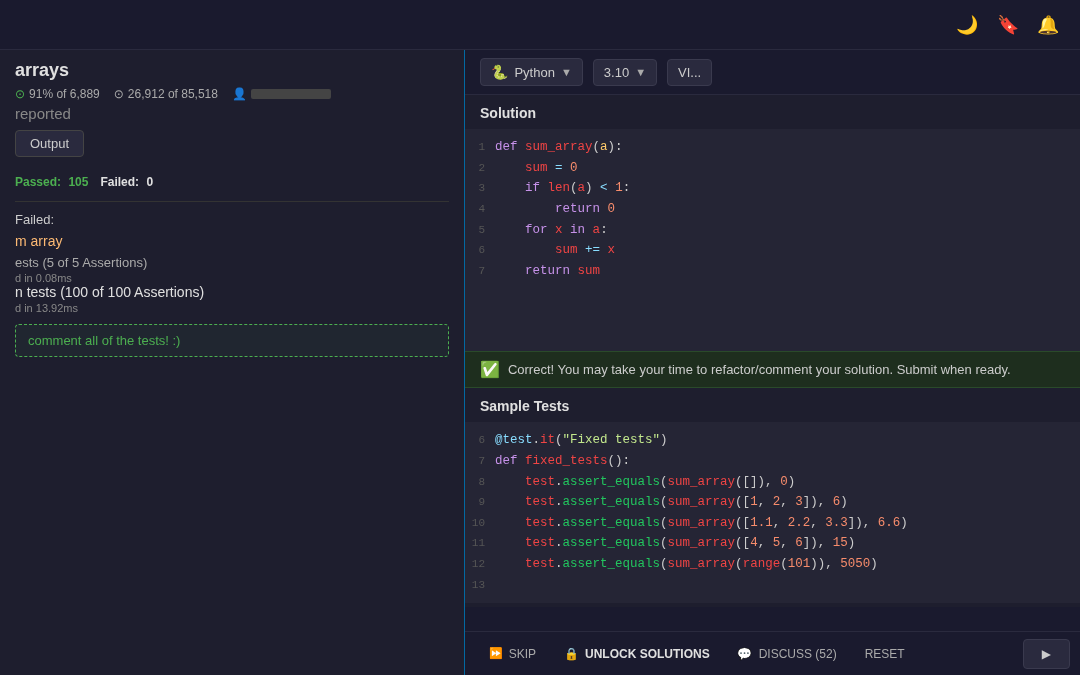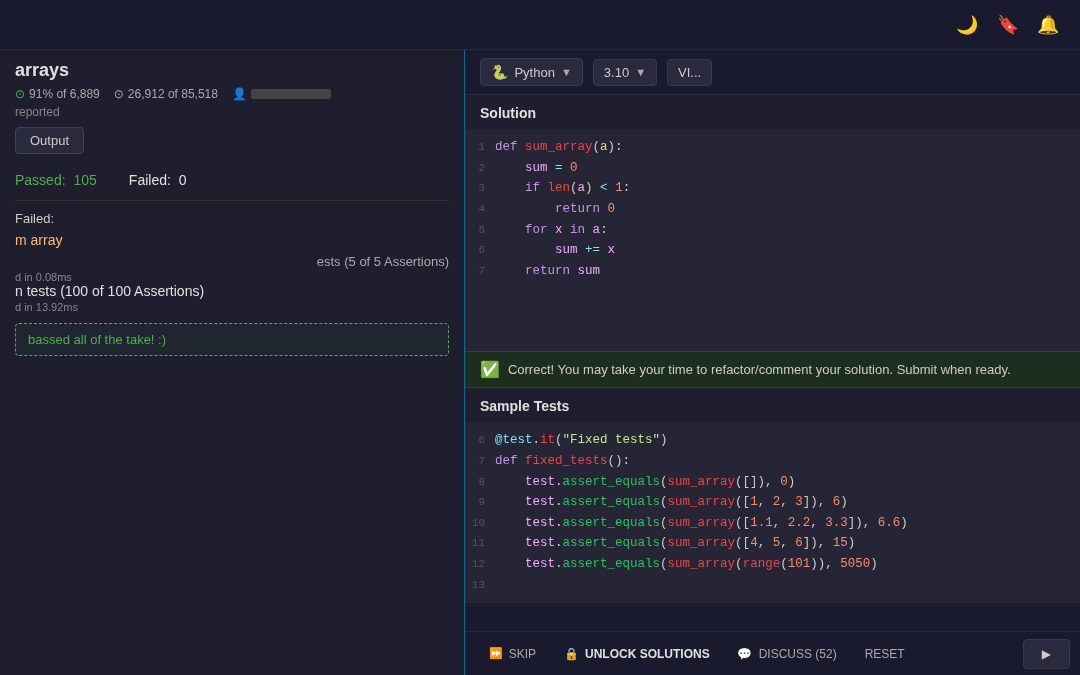--- a/index.html
+++ b/index.html
@@ -72,21 +72,21 @@
       gap: 4px;
     }
     .meta-bar {
       width: 80px;
       height: 10px;
       background: #444;
       border-radius: 2px;
       display: inline-block;
     }
     .reported-text {
-      font-size: 12px;
+      font-size: 15px;
       color: #888;
       margin-bottom: 8px;
     }
 
     .output-tab-bar {
       padding: 0 15px 8px 15px;
     }
     .output-tab {
       display: inline-block;
       padding: 5px 14px;
@@ -99,24 +99,24 @@
     }
 
     .left-results {
       flex: 1;
       overflow: hidden;
       padding: 10px 15px;
     }
 
     .pass-fail-row {
       display: flex;
-      gap: 32px;
+      gap: 12px;
       margin-bottom: 12px;
-      font-size: 14px;
-      font-weight: normal;
+      font-size: 12px;
+      font-weight: bold;
     }
     .pass-count { color: #4caf50; }
     .fail-count { color: #e0e0e0; }
 
     .divider-line {
       height: 1px;
       background: #333;
       margin-bottom: 10px;
     }
 
@@ -129,21 +129,20 @@
     .test-group-label {
       font-size: 14px;
       color: #fdba74;
       margin-bottom: 6px;
     }
 
     .test-item-label {
       font-size: 13px;
       color: #aaa;
       margin-bottom: 2px;
-      text-align: right;
     }
     .test-time {
       font-size: 11px;
       color: #888;
     }
 
     .test-group-2-label {
       font-size: 14px;
       color: #e0e0e0;
       margin-bottom: 2px;
@@ -249,21 +248,21 @@
     .line-content {
       color: #ccc;
       white-space: pre;
     }
 
     
     .kw { color: #c792ea; }
     .fn { color: #ef4444; }
     .num { color: #f78c6c; }
     .str { color: #c3e88d; }
-    .var { color: #f0abfc; }
+    .var { color: #ef4444; }
     .op { color: #89ddff; }
     .method { color: #22c55e; }
     .param { color: #ffcb6b; }
 
     .correct-banner {
       display: flex;
       align-items: center;
       gap: 8px;
       background: #1e2e1e;
       border-top: 1px solid #2a4a2a;
@@ -380,21 +379,21 @@
         </span>
       </div>
       <div class="divider-line"></div>
       <div class="test-section-label">Failed:</div>
       <div class="test-group-label">m array</div>
       <div class="test-item-label">ests (5 of 5 Assertions)</div>
       <div class="test-time">d in 0.08ms</div>
       <div class="test-group-2-label">n tests (100 of 100 Assertions)</div>
       <div class="test-time-2">d in 13.92ms</div>
       <div class="success-box">
-        <span>bassed all of the take! :)</span>
+        <span>comment all of the tests! :)</span>
       </div>
     </div>
   </div>
 
   <div class="right-panel">
 
     <div class="right-top-toolbar">
       <div class="lang-select">
         <span class="python-icon">🐍</span>
         <span>Python</span>

